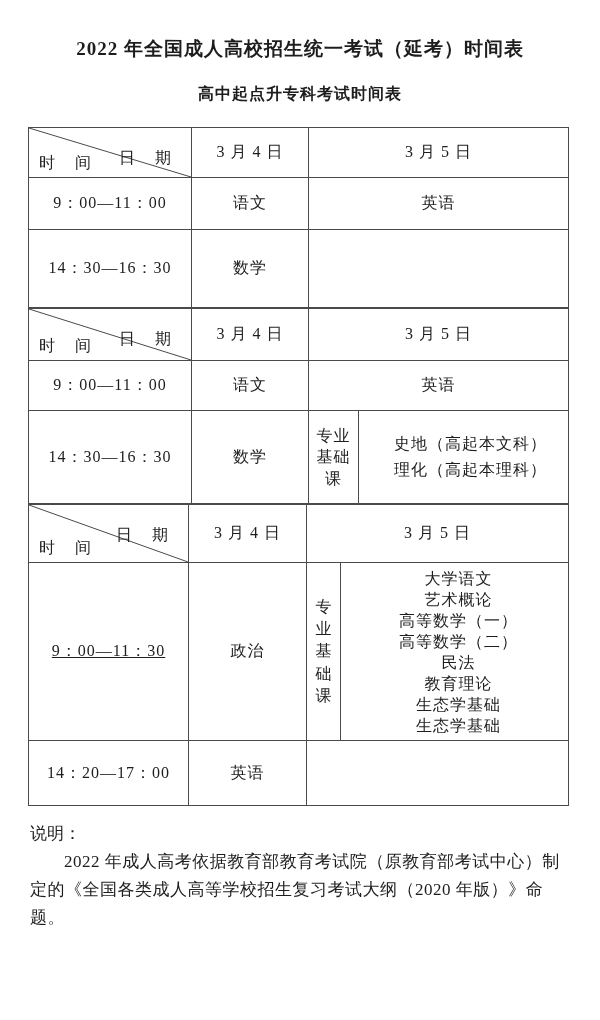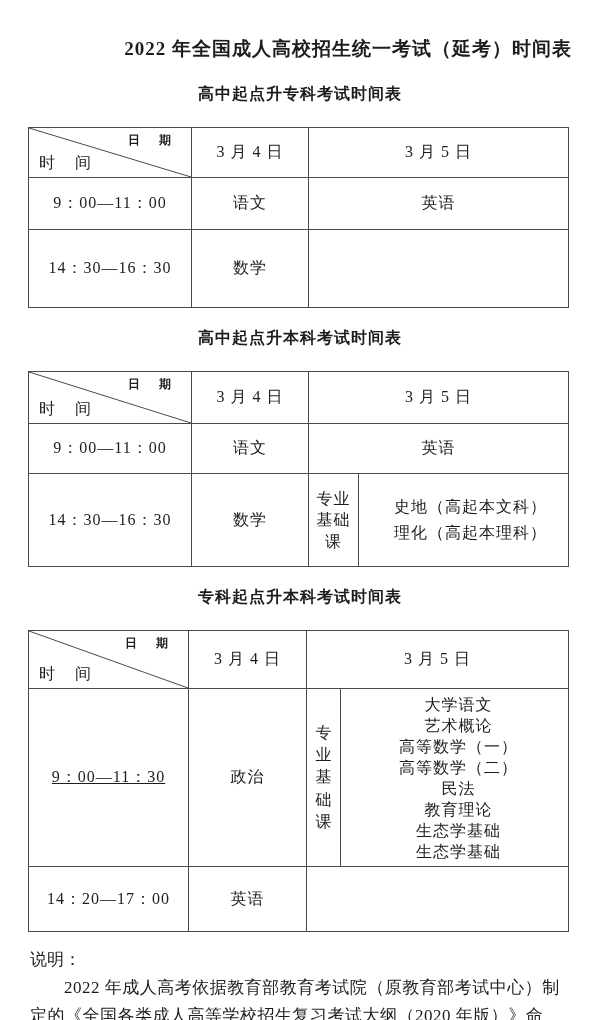--- a/index.html
+++ b/index.html
@@ -5,21 +5,21 @@
   html,body{margin:0;padding:0;background:#ffffff;}
   body{
     width:600px;height:1020px;
     font-family:"Liberation Serif","DejaVu Serif",serif;
     color:#1d1d1d;
     -webkit-font-smoothing:antialiased;
   }
   .page{padding:36px 28px 0 28px;}
 
   .doc-title{
-    font-size:19px;font-weight:bold;text-align:right;
+    font-size:19px;font-weight:bold;text-align:center;
     letter-spacing:1px;line-height:26px;margin:0 0 22px 0;
   }
   .tbl-title{
     font-size:16px;font-weight:bold;text-align:center;
     letter-spacing:1px;line-height:20px;margin:20px 0 23px 0;
   }
 
   table.exam{
     border-collapse:collapse;table-layout:fixed;
     width:540px;background:#fff;
@@ -28,21 +28,21 @@
     border:1px solid #4a4a4a;
     font-size:16px;text-align:center;vertical-align:middle;
     padding:2px 4px;letter-spacing:1px;
   }
   table.exam{border:1.6px solid #4a4a4a;}
 
   
   td.diag{position:relative;padding:0;}
   td.diag svg{position:absolute;left:0;top:0;width:100%;height:100%;display:block;}
   td.diag .corner-date{
-    position:absolute;top:4px;right:12px;letter-spacing:8px;font-size:12px;font-weight:bold;
+    position:absolute;top:20px;right:12px;letter-spacing:8px;font-size:16px;
   }
   td.diag .corner-time{
     position:absolute;bottom:3px;left:10px;letter-spacing:8px;font-size:16px;
   }
 
   .subj-left{text-align:right;padding-left:18px !important;line-height:26px;}
   .subj-list{text-align:center;padding-left:12px !important;}
   .subj-list div{line-height:21px;letter-spacing:1px;}
 
   
@@ -87,21 +87,20 @@
       <td>英语</td>
     </tr>
     <tr>
       <td style="height:73px;">14：30—16：30</td>
       <td>数学</td>
       <td></td>
     </tr>
   </tbody>
     </table>
 
-  <div class="tbl-title">高中起点升本科考试时间表</div>
 
   <table class="exam">
     <colgroup>
         <col style="width:163px">
         <col style="width:117px">
         <col style="width:50px">
         <col style="width:210px">
       </colgroup>
     <tbody>
         <tr>
@@ -127,21 +126,20 @@
         <div class="grp-wrap2">专业基础课</div>
       </td>
       <td class="subj-left">
         <div>史地（高起本文科）</div>
         <div>理化（高起本理科）</div>
       </td>
     </tr>
   </tbody>
     </table>
 
-  <div class="tbl-title">专科起点升本科考试时间表</div>
 
   <table class="exam">
     <colgroup>
         <col style="width:160px">
         <col style="width:118px">
         <col style="width:34px">
         <col style="width:228px">
       </colgroup>
     <tbody>
         <tr>

